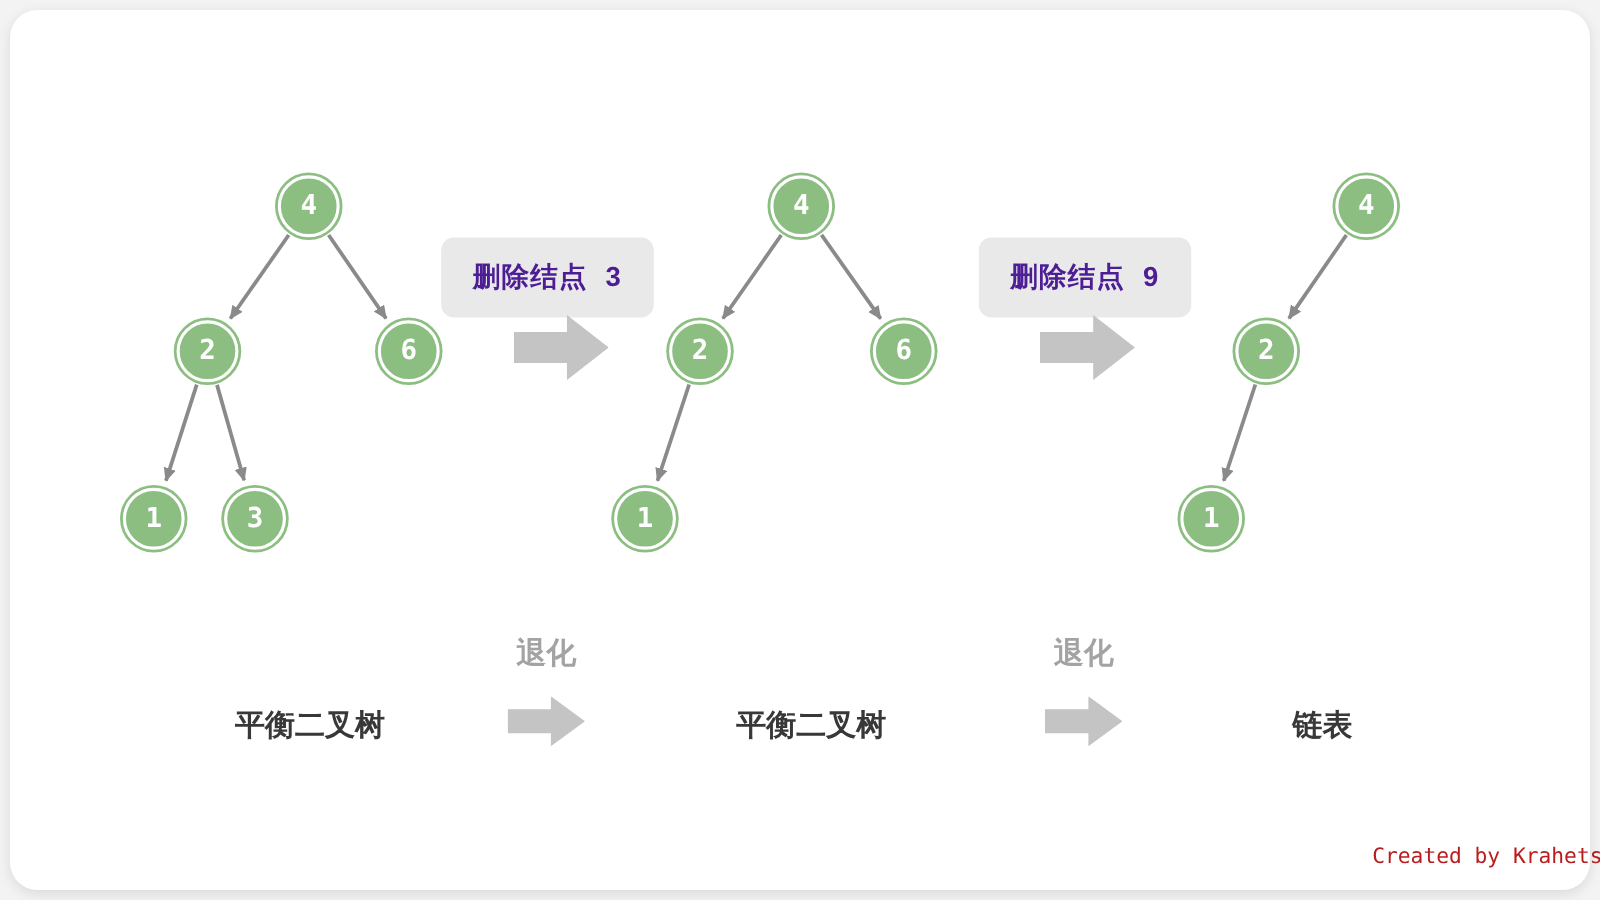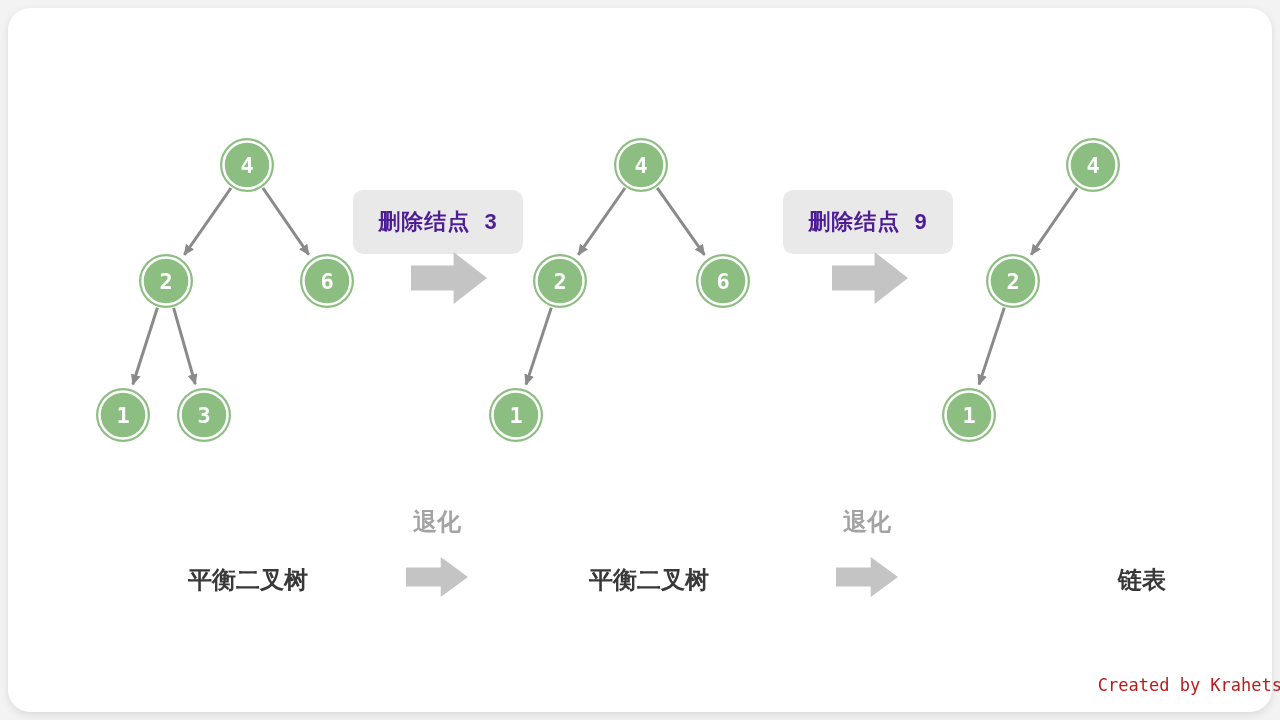--- a/index.html
+++ b/index.html
@@ -66,21 +66,21 @@
     position: absolute;
     top: 564px;
     transform: translateX(-50%);
     color: #383838;
     font-size: 24px;
     font-weight: bold;
     white-space: nowrap;
   }
   .s1 { left: 248px; }
   .s2 { left: 649px; }
-  .s3 { left: 1142px; }
+  .s3 { left: 1058px; }
   .credit {
     position: absolute;
     top: 675px;
     left: 1238px;
     transform: translateX(-100%);
     color: #b91c1c;
     font-size: 17px;
     font-family: "DejaVu Sans Mono", monospace;
     white-space: nowrap;
     margin-left: 44px;

